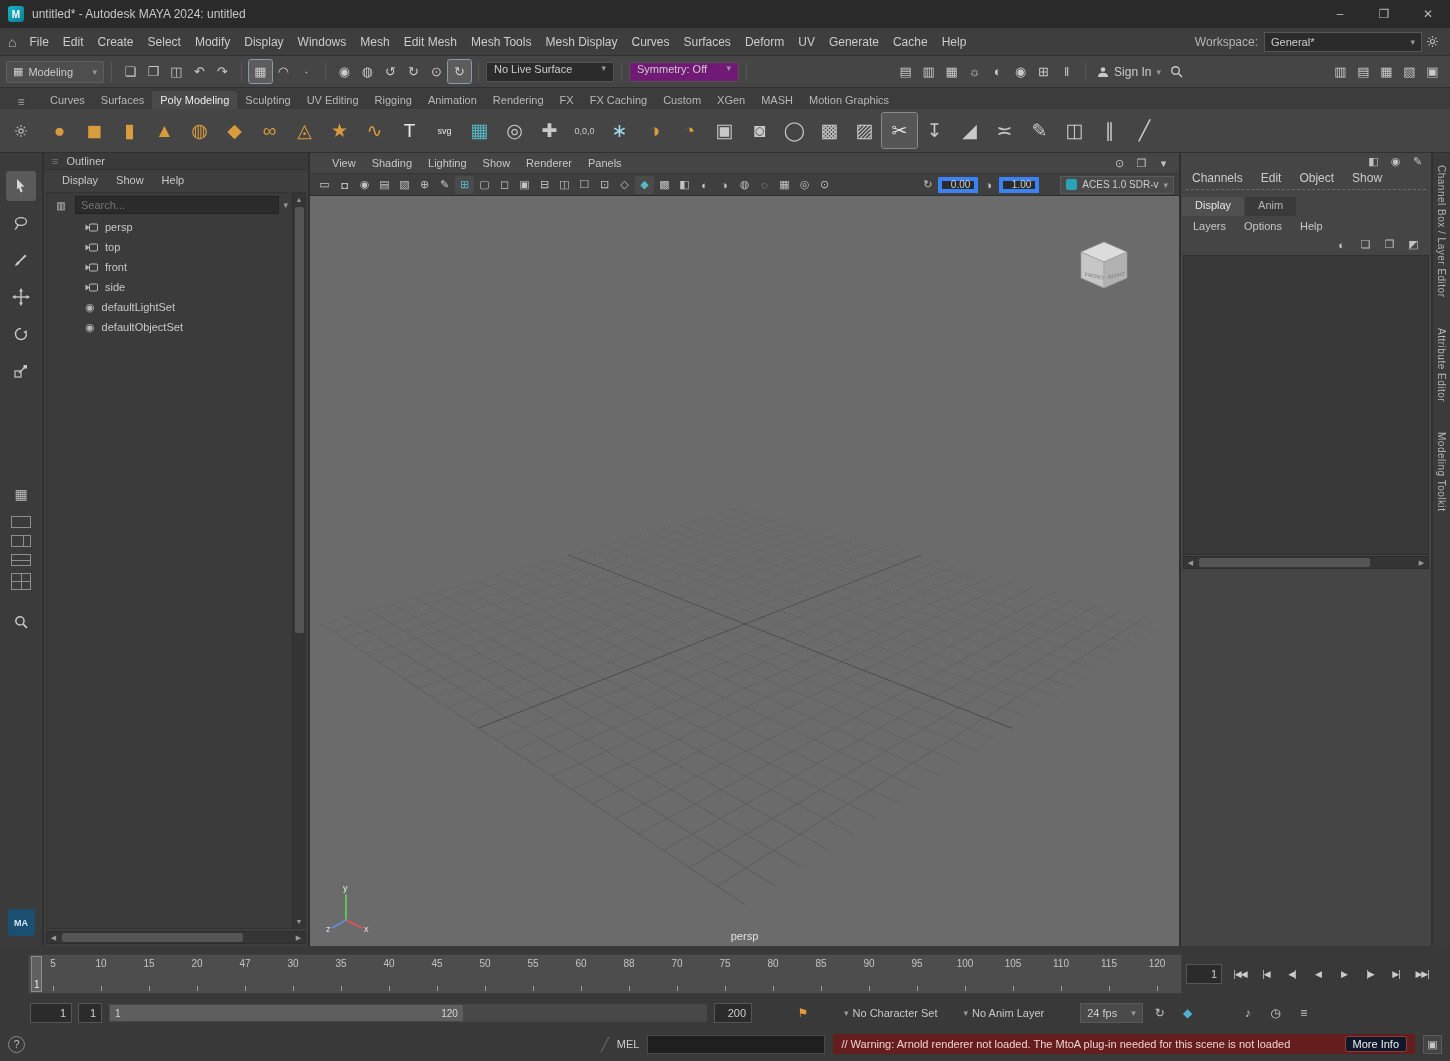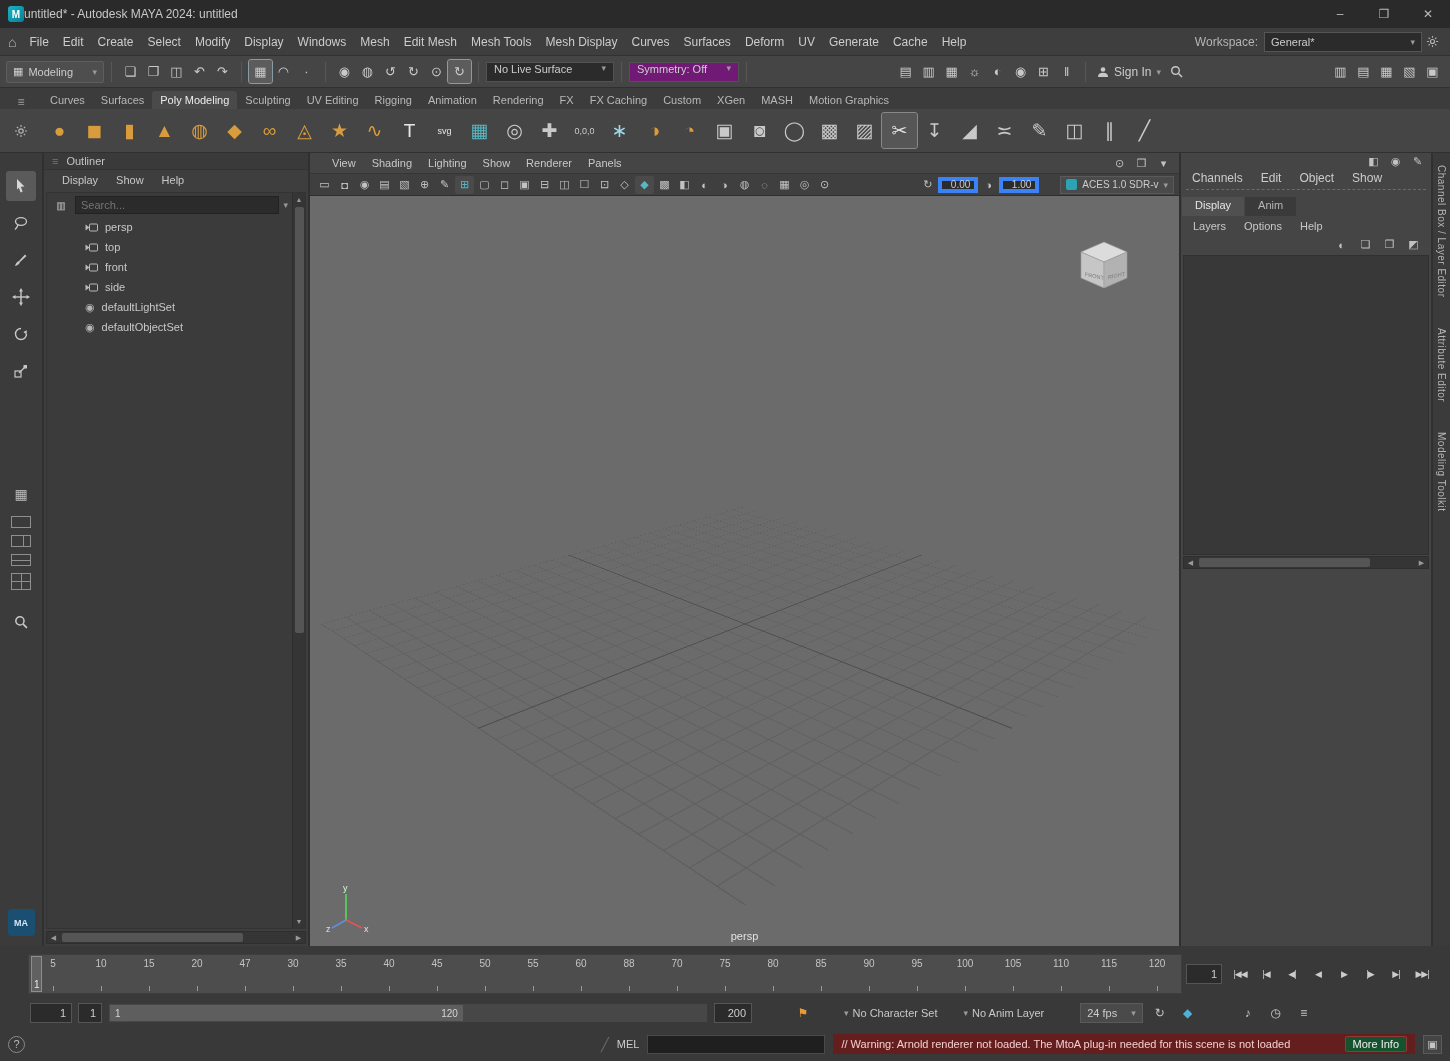--- a/index.html
+++ b/index.html
@@ -2,21 +2,21 @@
 <html><head>
 <meta charset="utf-8">
 <style>
 *{box-sizing:border-box;margin:0;padding:0;}
 html,body{width:1450px;height:1061px;overflow:hidden;}
 body{background:#393939;font-family:"Liberation Sans",sans-serif;font-size:12px;color:#ccc;}
 #app{display:flex;flex-direction:column;width:100%;height:100%;}
 
 .titlebar{height:28px;background:#2a2a2a;display:flex;align-items:center;padding-left:8px;flex:0 0 auto;}
 .app-icon{width:16px;height:16px;background:linear-gradient(135deg,#18b3c6,#0a7f94);border-radius:3px;display:flex;align-items:center;justify-content:center;font-size:10px;font-weight:bold;color:#fff;}
-.title-text{font-size:12px;color:#c8c8c8;}
+.title-text{margin-left:8px;font-size:12px;color:#c8c8c8;}
 .flex1{flex:1;}
 .win-btn{width:44px;height:28px;display:flex;align-items:center;justify-content:center;color:#bbb;font-size:12px;}
 
 .menubar{height:28px;background:#3e3e3e;display:flex;align-items:center;padding:0 8px;flex:0 0 auto;border-bottom:1px solid #313131;}
 .home-glyph{font-size:14px;color:#b9b9b9;margin-right:6px;}
 .menu-item{padding:3px 7px;font-size:12px;color:#ccc;white-space:nowrap;}
 .ws-label{color:#b5b5b5;margin-right:6px;white-space:nowrap;}
 .ws-select{width:158px;height:20px;background:#2b2b2b;border:1px solid #555;display:flex;align-items:center;padding:0 6px;font-size:11px;}
 .arrow{margin-left:auto;color:#999;font-size:9px;}
 .mini-ic{width:20px;height:20px;display:flex;align-items:center;justify-content:center;color:#c0c0c0;font-size:12px;}
@@ -126,21 +126,21 @@
 .fps-box{height:20px;background:#4a4a4a;border:1px solid #5a5a5a;display:flex;align-items:center;padding:0 6px;gap:14px;white-space:nowrap;}
 
 .command-row{height:26px;display:flex;align-items:center;gap:8px;padding:0 8px;flex:0 0 auto;margin:5px 0 4px;}
 .help-btn{width:17px;height:17px;border-radius:50%;border:1px solid #8a8a8a;color:#bbb;font-size:11px;display:flex;align-items:center;justify-content:center;flex:0 0 auto;}
 .cmd-spacer{flex:0 0 560px;}
 .grip-diag{color:#6a6a6a;font-size:13px;}
 .mel-label{font-size:11px;color:#ccc;}
 .mel-input{width:178px;height:19px;background:#1f1f1f;border:1px solid #4a4a4a;color:#ccc;font-family:inherit;outline:none;}
 .warn-strip{flex:1;height:20px;background:#641e1e;display:flex;align-items:center;padding:0 8px;gap:10px;min-width:0;}
 .warn-text{flex:1;font-size:11px;color:#f2cfcf;white-space:nowrap;overflow:hidden;}
-.more-info{font-size:11px;color:#eee;padding:1px 7px;background:#14532d;border:1px solid #8e3a3a;border-radius:2px;white-space:nowrap;}
+.more-info{font-size:11px;color:#eee;padding:1px 7px;background:#0f172a;border:1px solid #8e3a3a;border-radius:2px;white-space:nowrap;}
 .cmd-icon{width:19px;height:19px;display:flex;align-items:center;justify-content:center;color:#c5c5c5;border:1px solid #5a5a5a;background:#444;font-size:11px;}
 svg{display:block;}
 </style>
 </head>
 <body>
 
 <div id="app">
 
   <div class="titlebar">
     <div class="app-icon">M</div>

